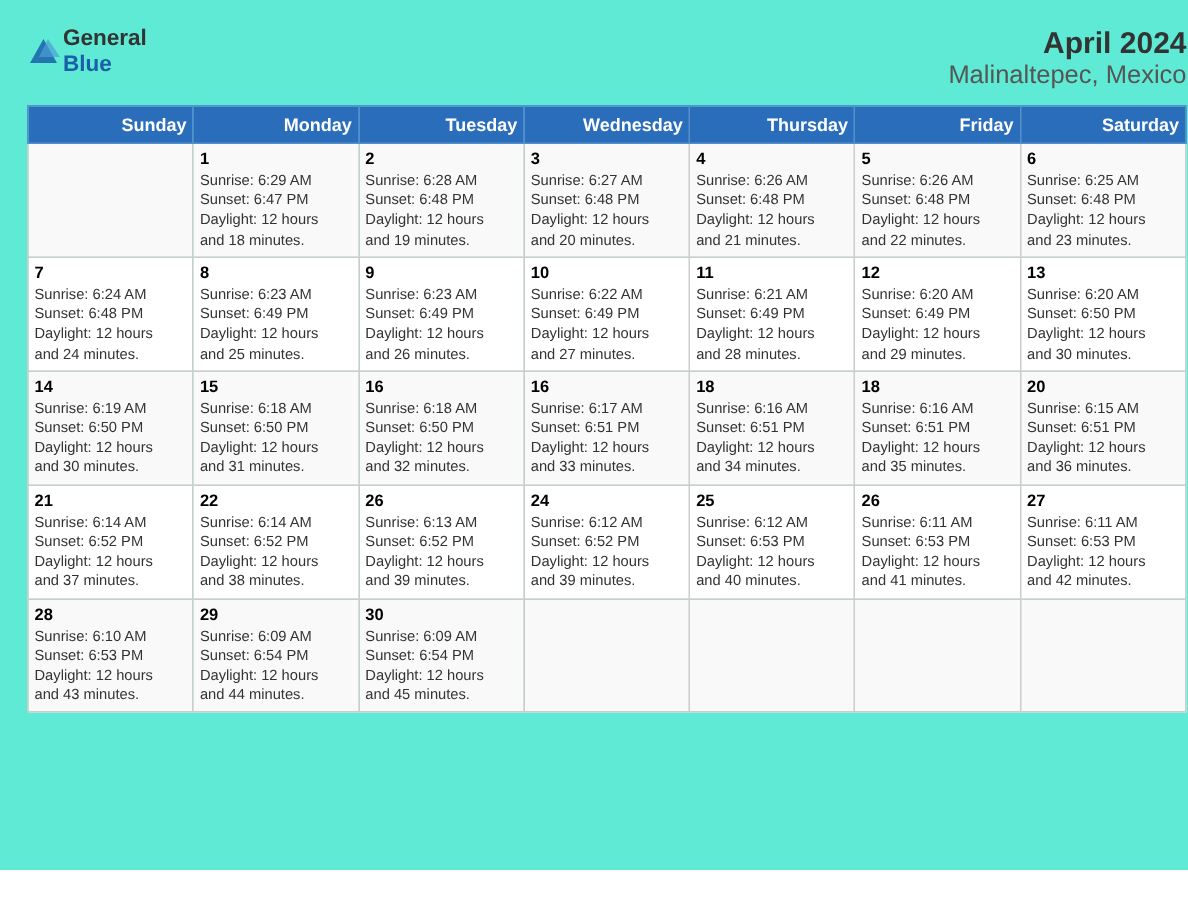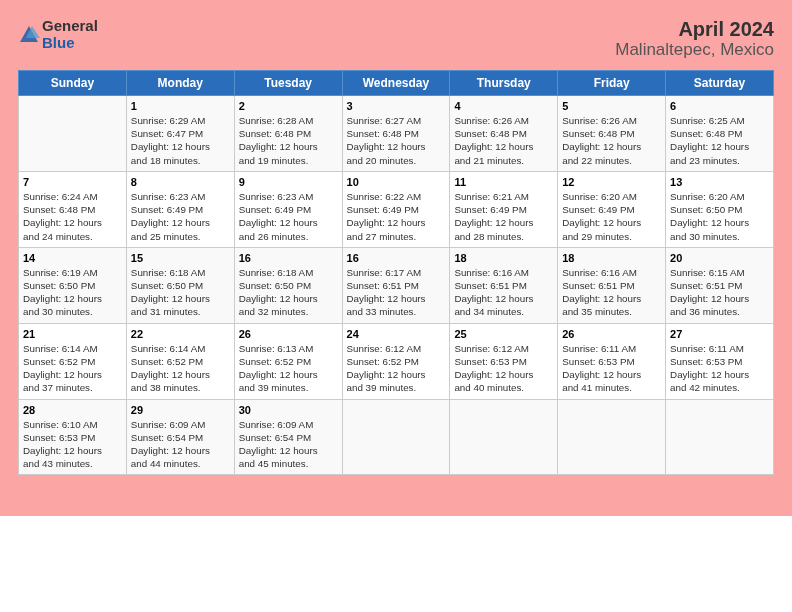--- a/index.html
+++ b/index.html
@@ -5,23 +5,23 @@
     * { margin: 0; padding: 0; box-sizing: border-box; }
     body {
       font-family: Arial, sans-serif;
       background: #fff;
       width: 792px;
       height: 612px;
       overflow: hidden;
     }
     .page {
       width: 792px;
-      height: 516px;
-      padding: 18px 18px 10px 18px;
-      background: #fca5a5;
+      height: 580px;
+      padding: 18px 1px 10px 18px;
+      background: #5eead4;
     }
     .header {
       display: flex;
       justify-content: space-between;
       align-items: flex-start;
       margin-bottom: 10px;
     }
     .logo {
       display: flex;
       align-items: center;
@@ -61,21 +61,21 @@
     }
     table {
       width: 100%;
       border-collapse: collapse;
       font-size: 10.5px;
     }
     thead tr th {
       background-color: #2a6ebb;
       color: #fff;
       padding: 5px 4px;
-      text-align: center;
+      text-align: right;
       font-size: 12px;
       font-weight: bold;
       border: 1px solid #5590cc;
     }
     tbody tr td {
       border: 1px solid #ccc;
       padding: 4px 4px;
       vertical-align: top;
       width: 14.28%;
       min-height: 70px;

